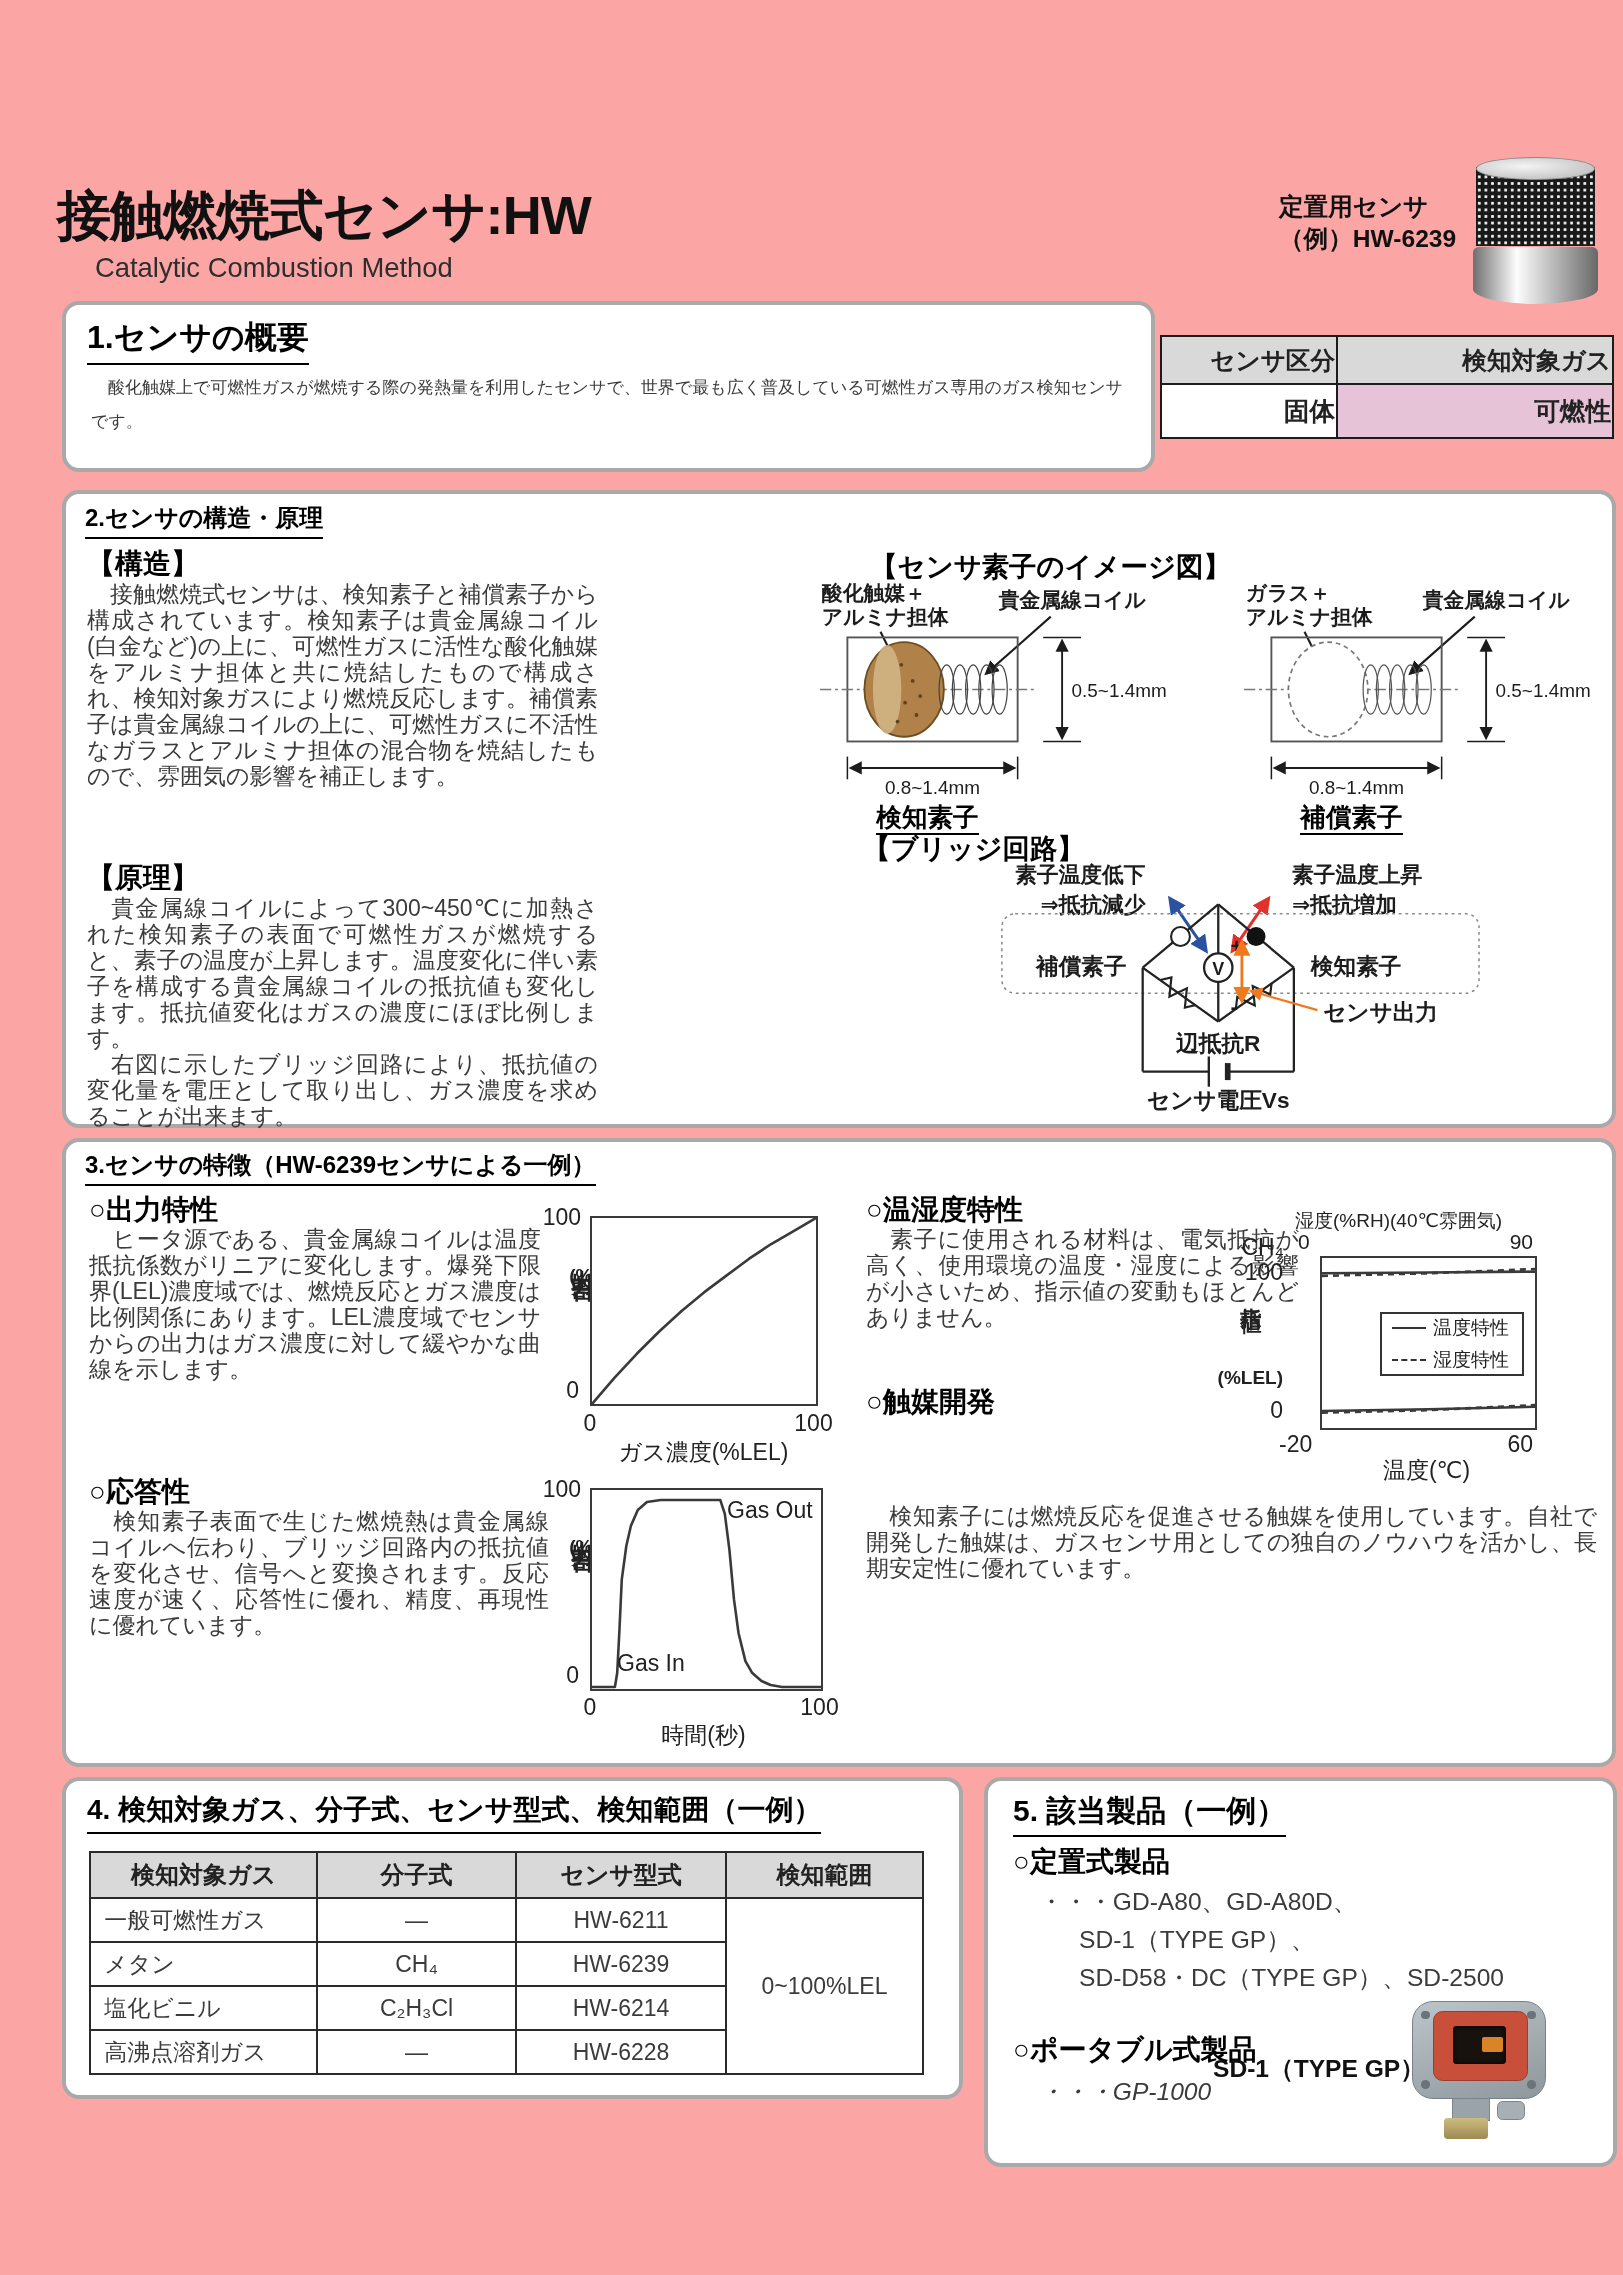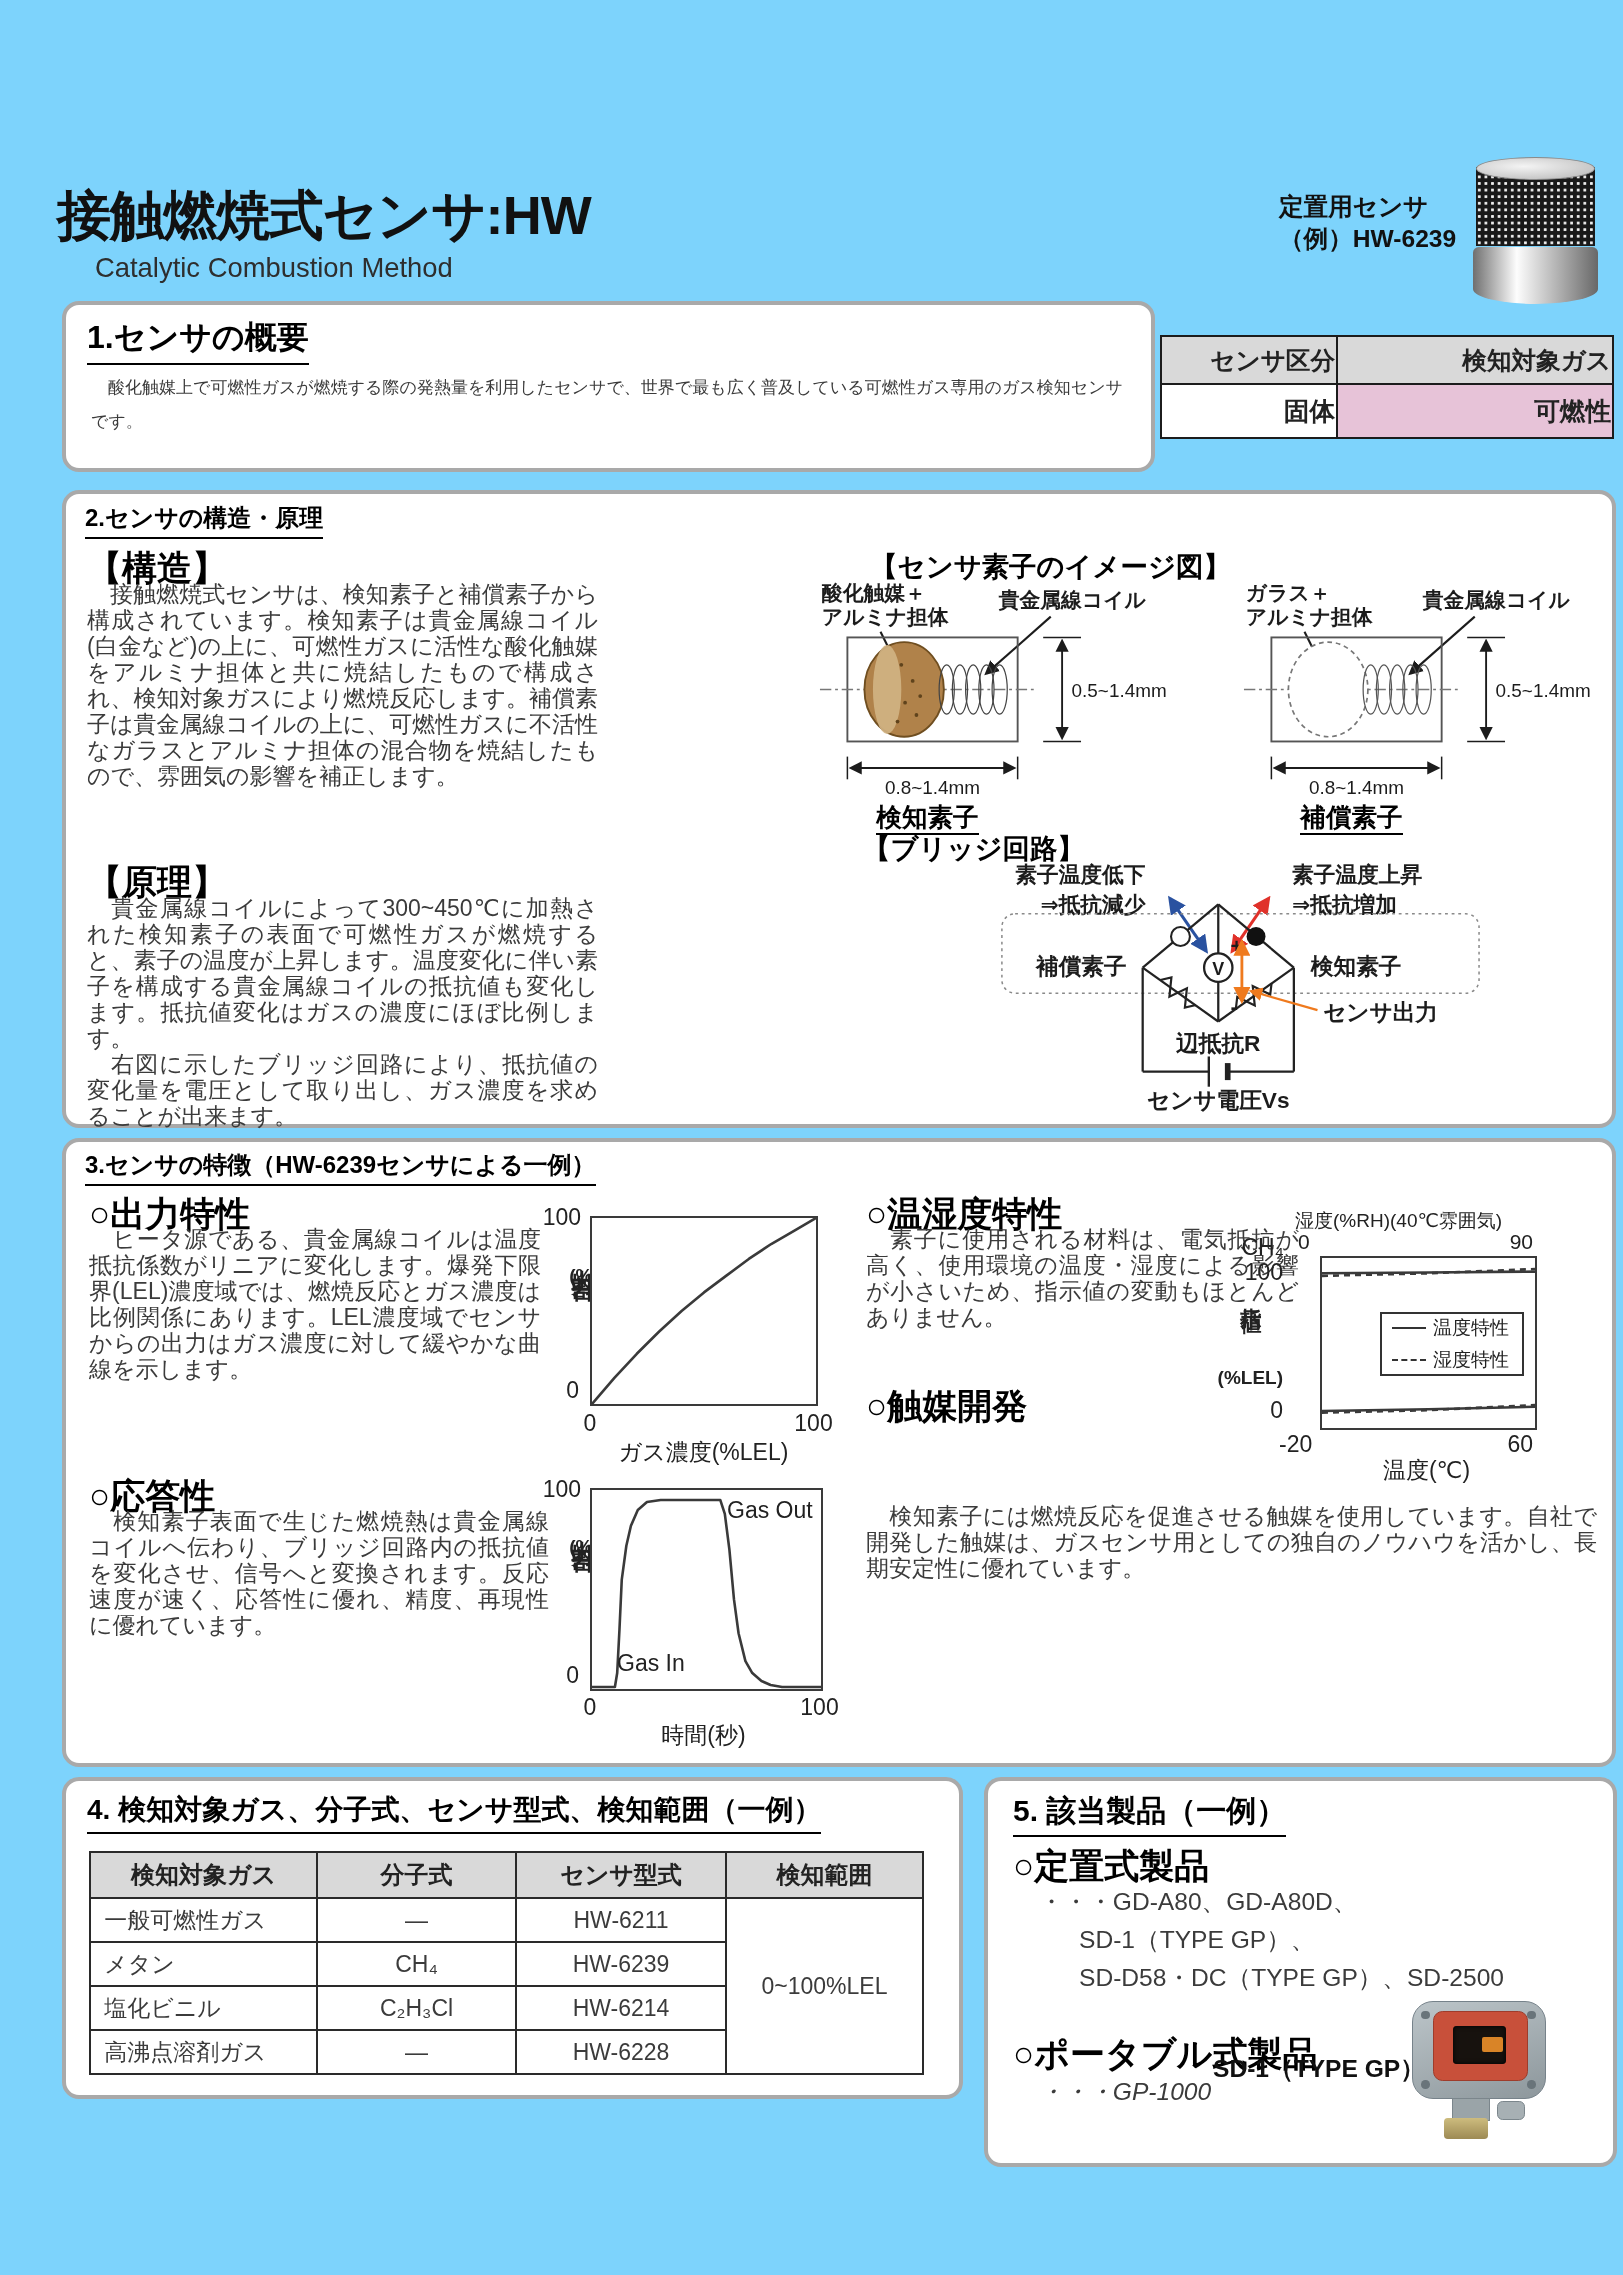--- a/index.html
+++ b/index.html
@@ -1,25 +1,25 @@
 <!DOCTYPE html>
 <html style="font-size:15px"><head>
 <meta charset="utf-8">
 <style>
   html,body{margin:0;padding:0;background:#ffffff;}
-  #page{position:relative;width:1624px;height:2275px;background:#7dd3fc;overflow:hidden;
+  #page{position:relative;width:1624px;height:2275px;background:#fca5a5;overflow:hidden;
         font-family:"Liberation Sans","DejaVu Sans",sans-serif;color:#222;}
   .abs{position:absolute;}
   #page-title{font-size:54px;font-weight:bold;color:#111;letter-spacing:-0.9px;margin:0;}
   #page-subtitle{font-size:27.4px;color:#2e2e2e;}
   .corner-line{font-size:24.6px;font-weight:bold;color:#111;line-height:32px;}
   .gbox{border:4.7px solid #a9a9a9;border-radius:17px;background:#fff;}
   .sec-h{font-size:24px;font-weight:bold;color:#000;border-bottom:2.8px solid #000;
          display:inline-block;padding-bottom:2.8px;white-space:nowrap;}
-  .sub-h{font-size:35px;font-weight:bold;color:#000;white-space:nowrap;}
+  .sub-h{font-size:28px;font-weight:bold;color:#000;white-space:nowrap;}
   .body-t{font-size:23px;line-height:26px;color:#3b3b3b;text-align:justify;}
   .fig-h{font-size:27.4px;font-weight:bold;color:#000;white-space:nowrap;}
   .caption{font-size:25.6px;font-weight:bold;color:#000;text-align:center;}
   .caption span{border-bottom:2.8px solid #000;padding-bottom:1.9px;}
   
   table{border-collapse:collapse;}
   .ct{table-layout:fixed;}
   .ct th,.ct td{border:2.8px solid #1c1c1c;text-align:right;}
   .ct th{background:#d9d9d9;font-size:24.6px;font-weight:bold;height:44px;}
   .ct td{font-size:25.6px;font-weight:bold;height:50px;background:#fff;}

